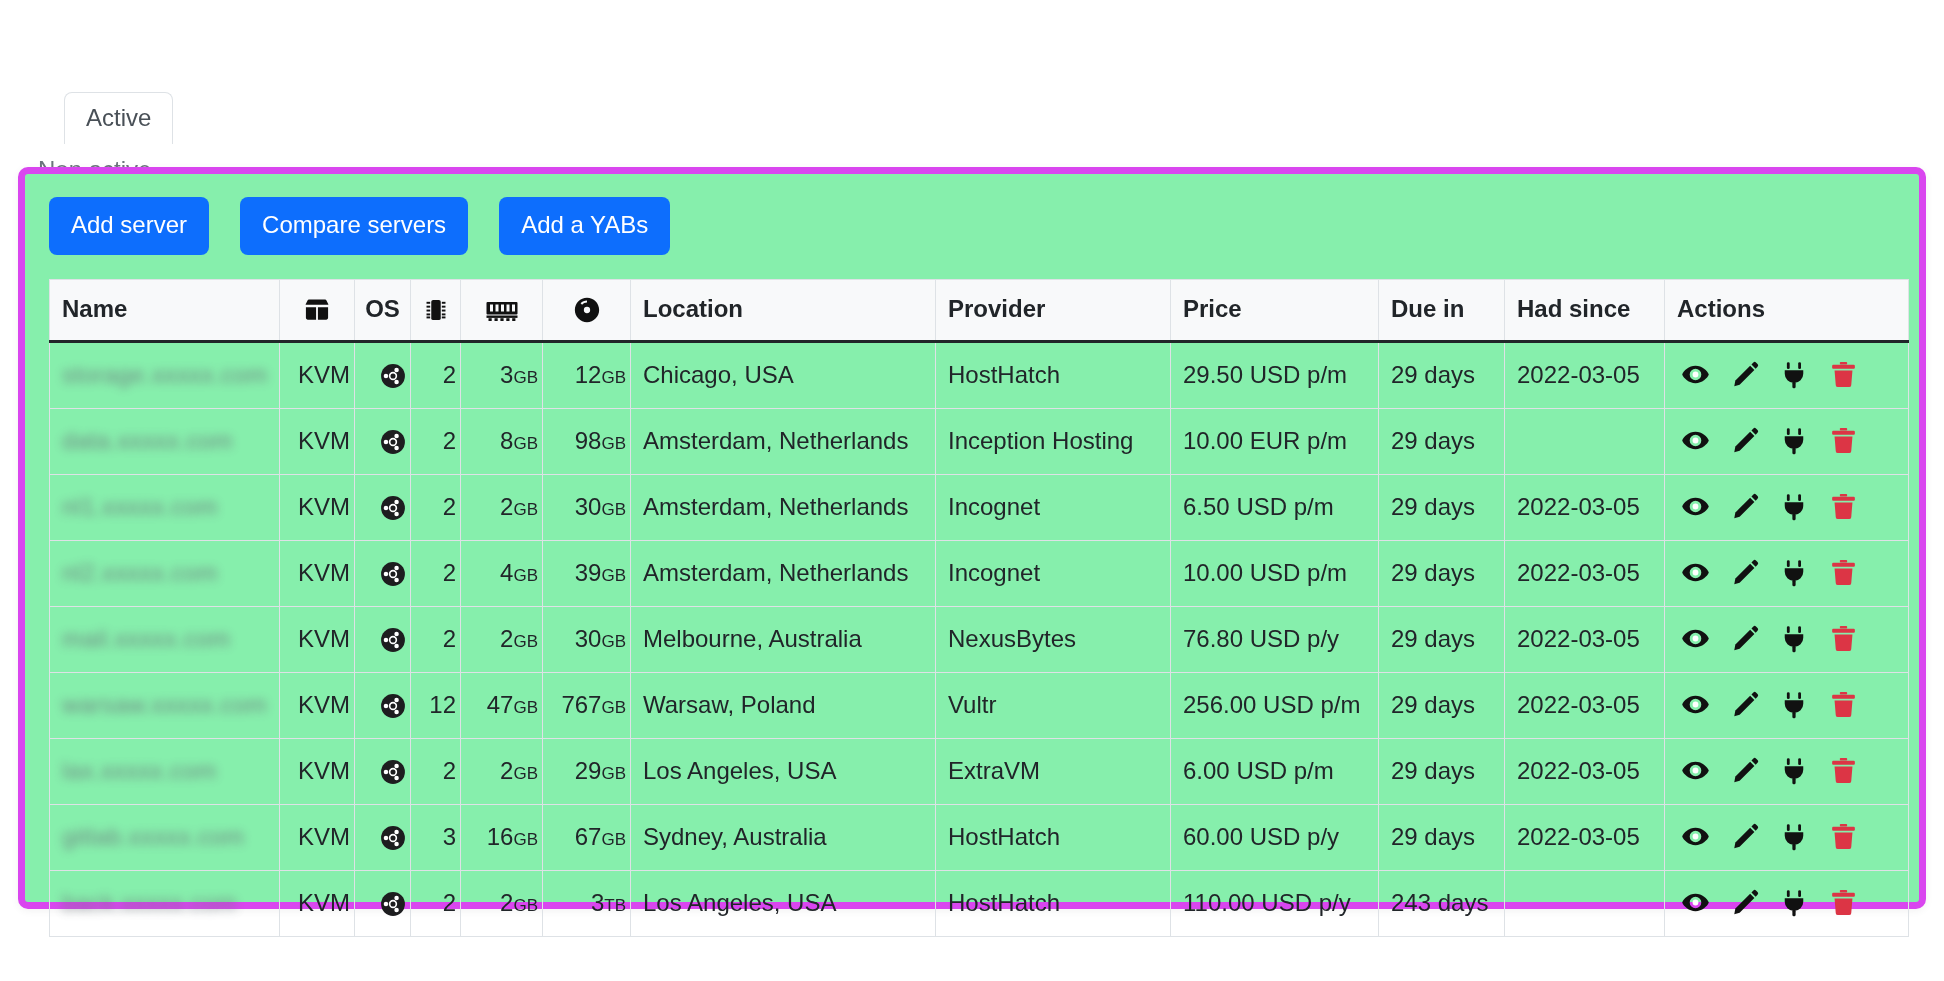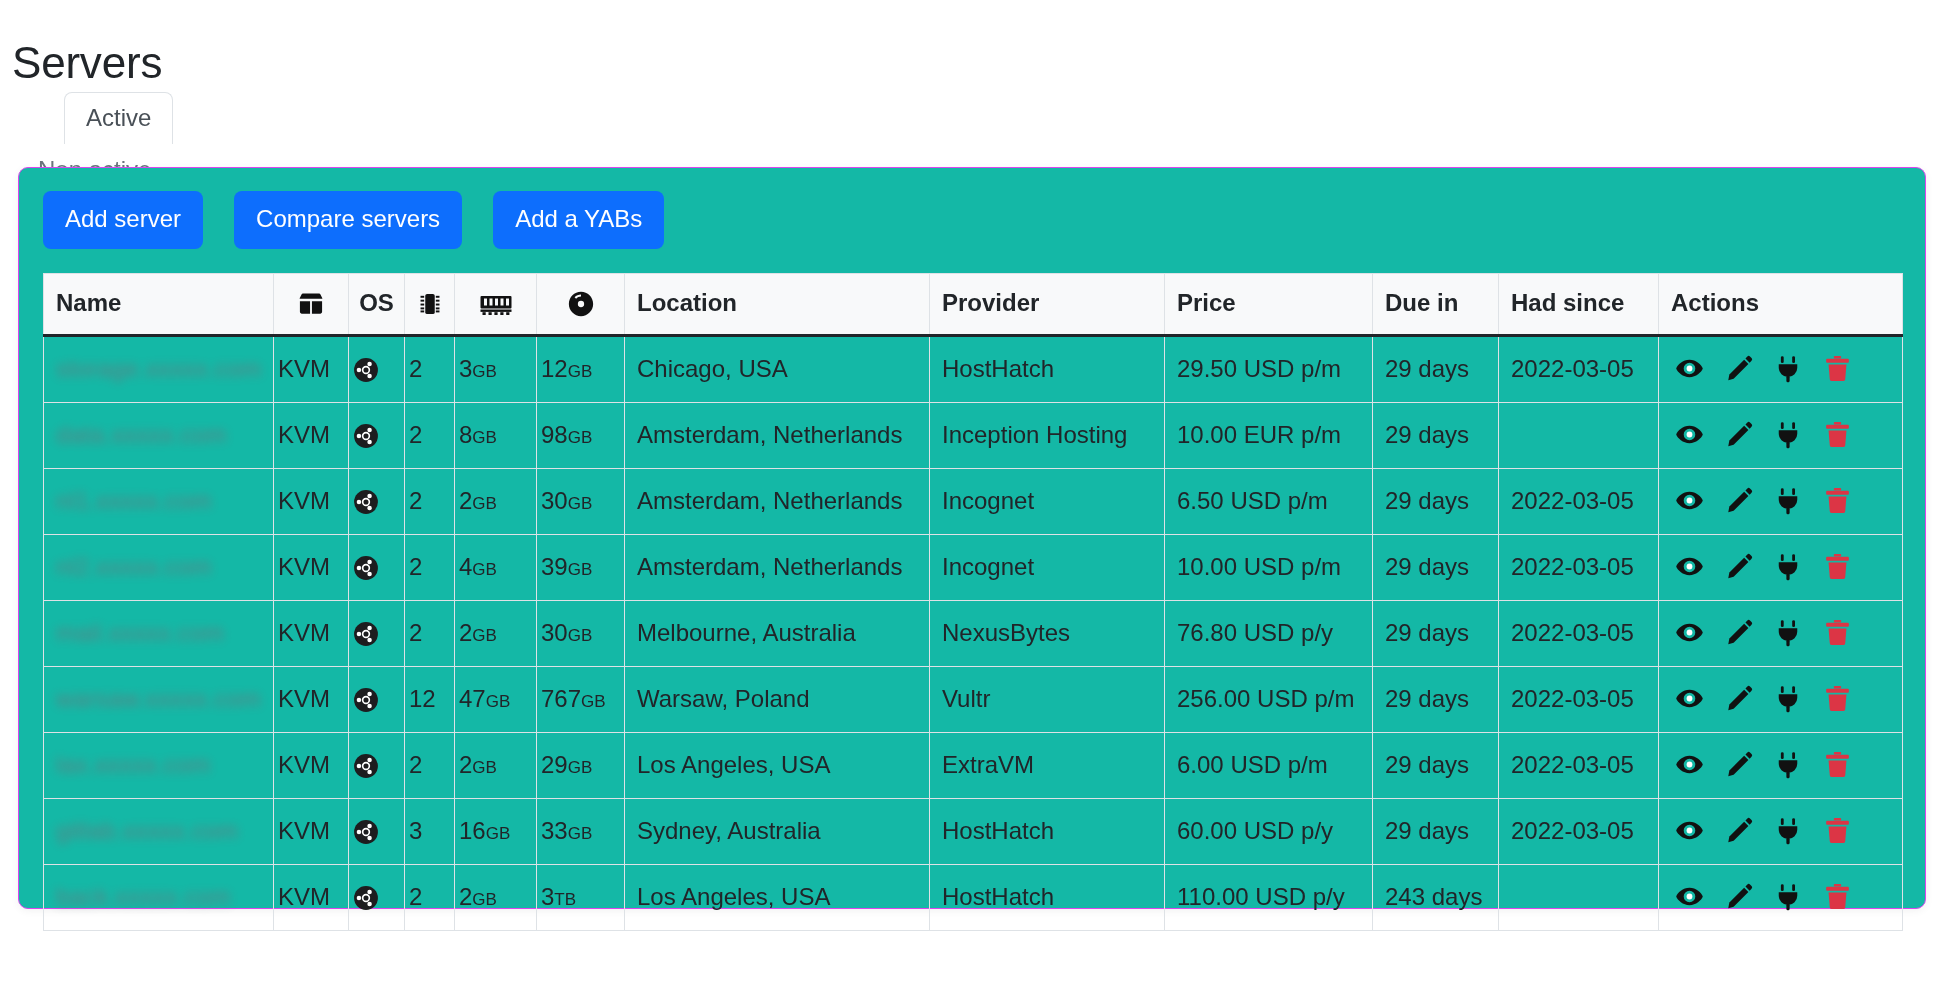--- a/index.html
+++ b/index.html
@@ -56,22 +56,22 @@
     color: #6c757d;
     background: transparent;
   }
 
   
   .card {
     position: absolute;
     left: 18px; top: 167px;
     width: 1908px;
     height: 742px;
-    background: #14b8a6;
-    border: 1px solid #d946ef;
+    background: #86efac;
+    border: 7px solid #d946ef;
     border-radius: 10px;
     box-shadow: 0 2px 9px rgba(0,0,0,0.055);
   }
 
   
   .toolbar {
     position: absolute;
     left: 24px; top: 23px;
     display: flex;
     gap: 31px;
@@ -115,21 +115,21 @@
   }
   table.servers thead th.icon-th { text-align: center; padding-left: 6px; padding-right: 6px; }
   table.servers tbody td {
     padding: 17px 12px 19px 12px;
     border: 1px solid #dee2e6;
     height: 61px;
     vertical-align: middle;
     white-space: nowrap;
     overflow: hidden;
   }
-  table.servers tbody td.c { text-align: left; padding-left: 4px; padding-right: 4px; }
+  table.servers tbody td.c { text-align: right; padding-left: 4px; padding-right: 4px; }
 
   
   col.c-name    { width: 230px; }
   col.c-virt    { width: 75px; }
   col.c-os      { width: 56px; }
   col.c-cpu     { width: 50px; }
   col.c-ram     { width: 82px; }
   col.c-disk    { width: 88px; }
   col.c-loc     { width: 305px; }
   col.c-prov    { width: 235px; }
@@ -160,21 +160,20 @@
     gap: 22px;
     padding-left: 6px;
   }
   .act { cursor: pointer; line-height: 0; display: inline-block; }
 </style>
 </head>
 <body>
 
 <div id="page">
 
-  <h1 class="page-title">Servers</h1>
 
   <div class="tabs">
     <div class="tab active">
       <span>Active</span>
     </div>
     <div class="tab inactive">
       <span>Non active</span>
     </div>
   </div>
 
@@ -574,21 +573,21 @@
     <td class="c"><span class="ico"><svg width="26" height="26" viewBox="0 0 24 24">
   <circle cx="12" cy="12" r="11" fill="#1d1d1f"></circle>
   <circle cx="12" cy="12" r="3.1" fill="none" stroke="#fff" stroke-width="1.5"></circle>
   <circle cx="5.5" cy="12" r="2.1" fill="#fff"></circle>
   <circle cx="15.3" cy="6.4" r="2.1" fill="#fff"></circle>
   <circle cx="15.3" cy="17.6" r="2.1" fill="#fff"></circle>
   <circle cx="12" cy="12" r="1.1" fill="#1d1d1f"></circle>
 </svg></span></td>
     <td class="c"><span>3</span></td>
     <td class="c"><span>16</span><span class="unit">GB</span></td>
-    <td class="c"><span>33</span><span class="unit">GB</span></td>
+    <td class="c"><span>67</span><span class="unit">GB</span></td>
     <td><span>Sydney, Australia</span></td>
     <td><span>HostHatch</span></td>
     <td><span>60.00 USD p/y</span></td>
     <td><span>29 days</span></td>
     <td><span>2022-03-05</span></td>
     <td class="actions-cell">
       <div class="actions">
         <span class="act"><svg width="29" height="29" viewBox="0 0 24 24" fill="#111">
   <path d="M12 4.8C6.6 4.8 2.1 9 1 12c1.1 3 5.6 7.2 11 7.2s9.9-4.2 11-7.2c-1.1-3-5.6-7.2-11-7.2zm0 12a4.8 4.8 0 1 1 0-9.6 4.8 4.8 0 0 1 0 9.6z"></path>
   <circle cx="12" cy="12" r="2.4" fill="#fff"></circle>

